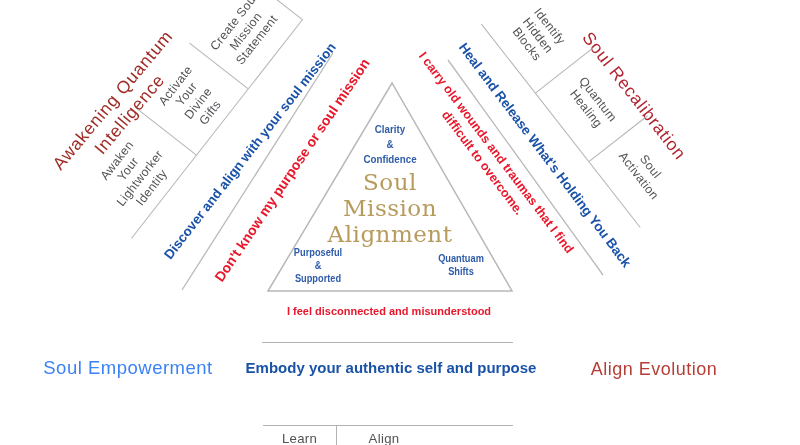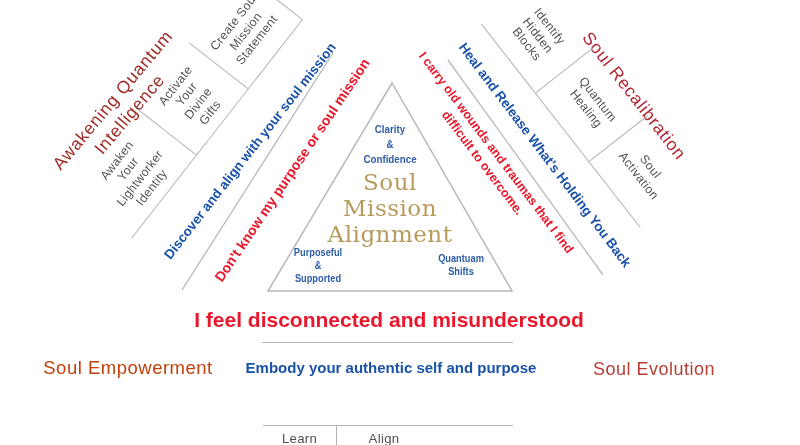--- a/index.html
+++ b/index.html
@@ -99,31 +99,31 @@
 Mission
 Alignment</div>
 
   <div class="abs pre tri-label" style="left:318px;top:265px;font-size:10.5px;line-height:13px;transform:translate(-50%,-50%) scaleX(0.88);">Purposeful
 &amp;
 Supported</div>
 
   <div class="abs pre tri-label" style="left:461px;top:265px;font-size:10.5px;line-height:13px;transform:translate(-50%,-50%) scaleX(0.88);">Quantuam
 Shifts</div>
 
-  <div class="abs ctr nowrap pain" style="left:389px;top:320px;font-size:21px;">I feel disconnected and misunderstood</div>
+  <div class="abs ctr nowrap pain" style="left:389px;top:311px;font-size:11px;">I feel disconnected and misunderstood</div>
 
   <div class="abs hline" style="left:262px;top:342px;width:251px;"></div>
 
   <div class="abs ctr nowrap affirm" style="left:391px;top:367px;font-size:15px;">Embody your authentic self and purpose</div>
 
   <div class="abs strip-bottom" style="left:263px;top:389px;width:250px;height:50px;margin-top:36px;">
     <div class="cell" style="width:73px;">Learn
 Energectic
 Tools</div>
     <div class="cell" style="width:94px;">Align
 Intention</div>
   </div>
 
-  <div class="abs ctr nowrap" style="left:128px;top:368px;color:#c2410c;font-size:18.5px;letter-spacing:0.5px;">Soul Empowerment</div>
+  <div class="abs ctr nowrap" style="left:128px;top:368px;color:#3b82f6;font-size:18.5px;letter-spacing:0.5px;">Soul Empowerment</div>
 
-  <div class="abs ctr nowrap" style="left:654px;top:369px;color:#B73E36;font-size:18px;letter-spacing:0.5px;">Soul Evolution</div>
+  <div class="abs ctr nowrap" style="left:654px;top:369px;color:#B73E36;font-size:18px;letter-spacing:0.5px;">Align Evolution</div>
 
 </div>
 
 </body></html>

